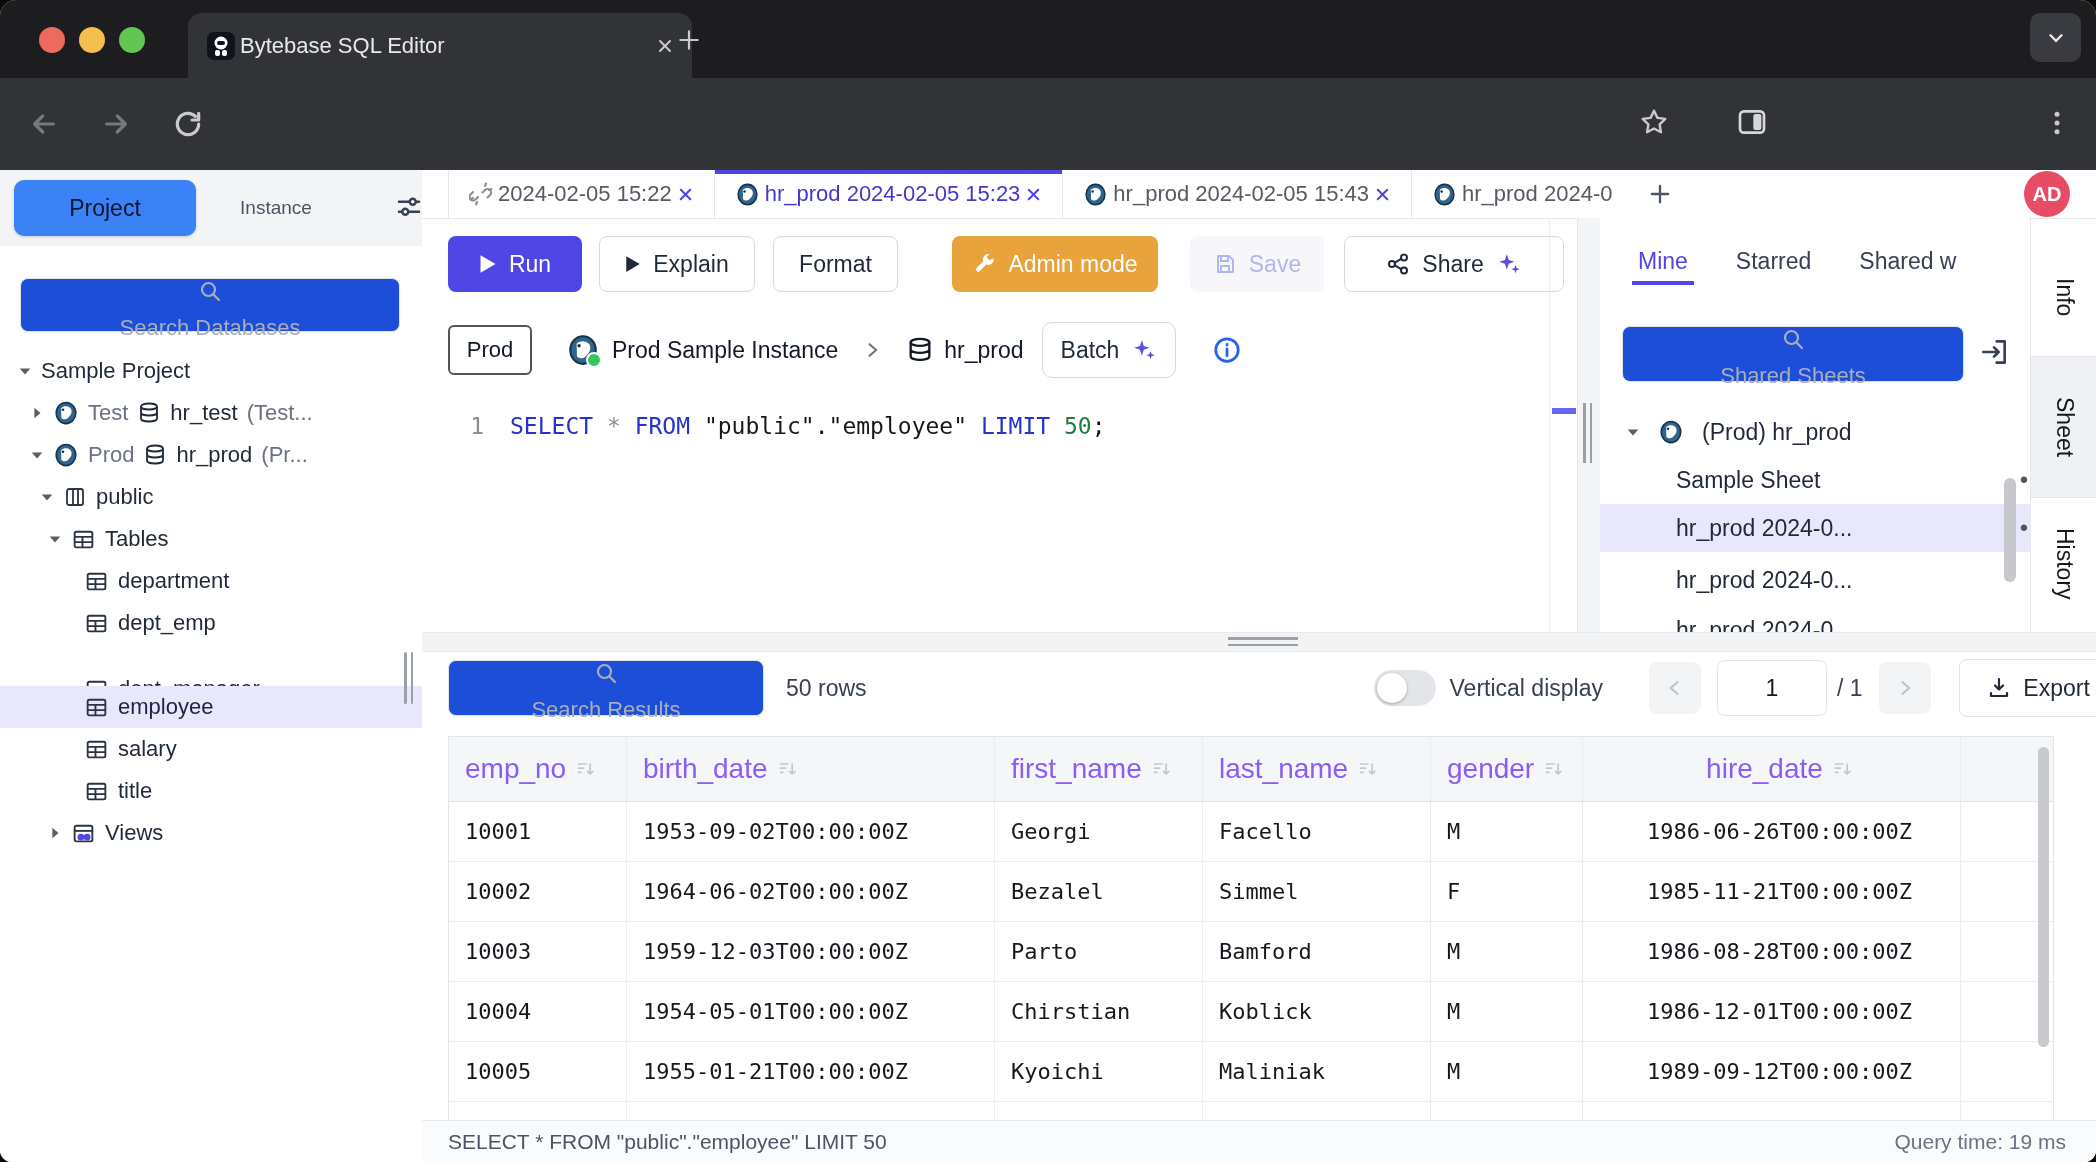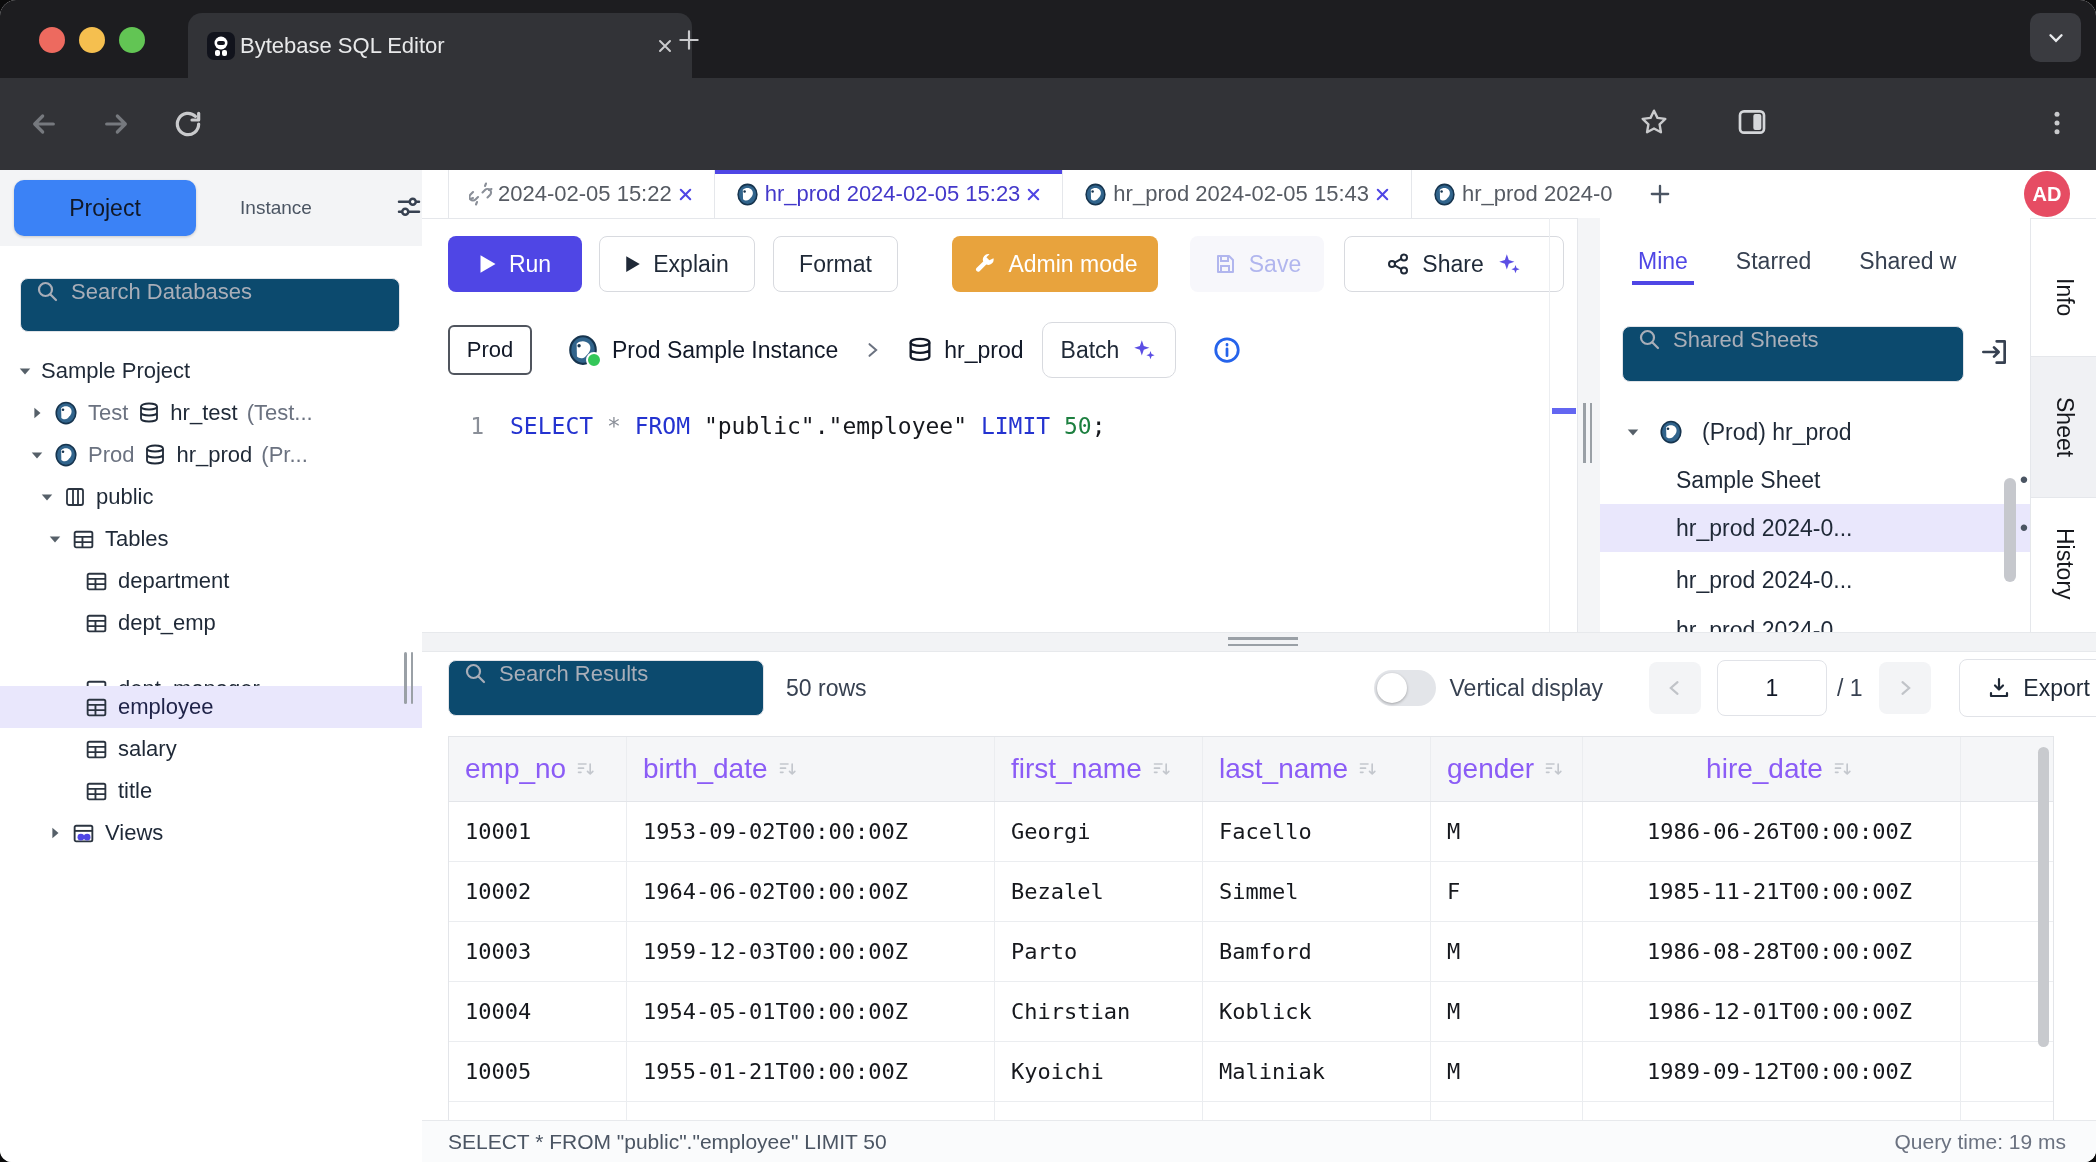--- a/index.html
+++ b/index.html
@@ -28,21 +28,21 @@
   .chev-btn{position:absolute;left:2030px;top:13px;width:51px;height:49px;border-radius:10px;background:#3a3b40;}
   .incog{position:absolute;left:1807px;top:92px;width:197px;height:62px;border-radius:31px;background:#3f4045;
     display:flex;align-items:center;justify-content:center;gap:12px;color:#e8eaed;font-size:23px;}
 
   
   .sidebar{left:0;top:170px;width:422px;height:992px;background:#fff;border-right:1px solid var(--line);}
   .sb-head{position:absolute;left:0;top:0;width:422px;height:76px;background:#f3f4f6;display:flex;align-items:center;padding:0 14px;}
   .pill{width:182px;height:56px;border-radius:10px;background:#3b82f6;box-shadow:0 1px 3px rgba(0,0,0,.18);
     display:flex;align-items:center;justify-content:center;font-size:23px;color:#111827;}
   .sb-tab2{width:160px;text-align:center;font-size:19px;color:var(--txt-mid);}
-  .search{border:1.5px solid #e1e3e8;border-radius:8px;background:#0c4a6e;display:flex;align-items:flex-start;gap:12px;padding:0 14px;}
+  .search{border:1.5px solid #e1e3e8;border-radius:8px;background:#1d4ed8;display:flex;align-items:center;gap:12px;padding:0 14px;flex-direction:column;}
   .search .ph{color:#a9aeb8;font-size:22px;}
   .trow{position:absolute;left:0;width:422px;height:42px;display:flex;align-items:center;gap:9px;font-size:22px;color:var(--txt);}
   .trow.sel{background:var(--accent-soft);}
   .gray{color:#6b7280;}
   .caret{width:14px;flex:none;display:inline-flex;justify-content:center;}
   .handle-v{display:flex;gap:4px;}
   .handle-v i{width:2.5px;height:52px;background:#9aa0a6;border-radius:2px;}
 
   
   .main{left:422px;top:170px;width:1674px;height:992px;background:#fff;}

